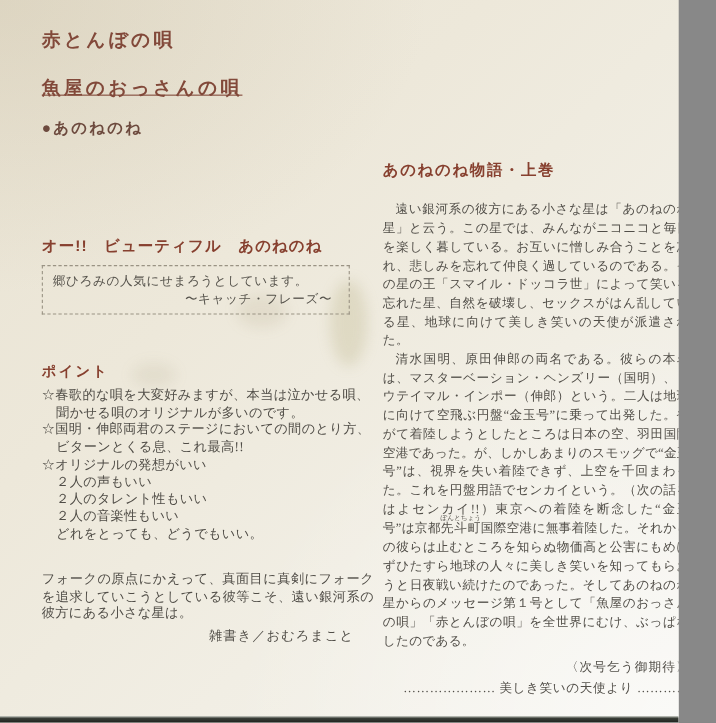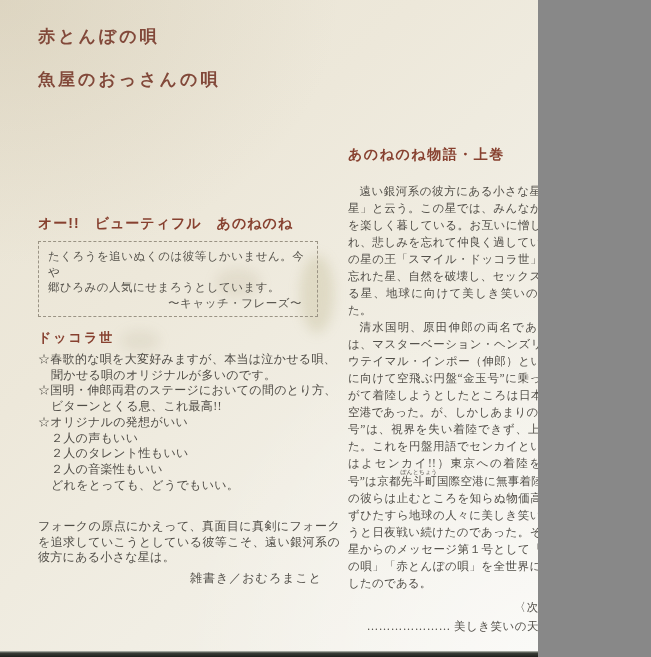--- a/index.html
+++ b/index.html
@@ -1,38 +1,38 @@
 <!DOCTYPE html>
 <html><head>
 <meta charset="utf-8">
 <style>
   html,body{margin:0;padding:0;background:#888;}
   .paper{
     position:relative;
-    width:538px;height:657px;
+    width:617px;height:657px;
     overflow:hidden;
     background:
       radial-gradient(140% 90% at 0% 0%, rgba(196,184,156,0.32) 0%, rgba(196,184,156,0) 45%),
       radial-gradient(120% 100% at 100% 100%, rgba(255,255,255,0.55) 0%, rgba(255,255,255,0) 55%),
       linear-gradient(135deg,#e9e3d3 0%,#ede8da 35%,#f1eee4 65%,#f5f4ef 100%);
     font-family:"Liberation Serif","DejaVu Serif",serif;
     color:#504d47;
   }
   .stain{position:absolute;border-radius:50%;filter:blur(6px);pointer-events:none;}
   .stain1{left:300px;top:255px;width:34px;height:78px;background:rgba(158,148,92,0.20);}
   .stain2{left:215px;top:268px;width:46px;height:30px;background:rgba(150,130,90,0.12);}
   .stain3{left:120px;top:330px;width:40px;height:22px;background:rgba(140,125,85,0.10);}
   .scan-edge{position:absolute;left:0;bottom:0;width:100%;height:6px;
     background:linear-gradient(180deg,#c3c7bf 0,#3a3e38 2px,#1d201c 100%);}
 
   
   .titles{position:absolute;left:38px;top:26px;}
   .song-title{font-family:"Liberation Sans","DejaVu Sans",sans-serif;
     font-weight:bold;font-size:17px;line-height:22px;letter-spacing:3px;color:#82493a;}
-  .song-title.second{margin-top:21px;}
+  .song-title.second{margin-top:21px;text-decoration:underline;}
   .artist-line{margin-top:17px;font-family:"Liberation Sans","DejaVu Sans",sans-serif;
     font-weight:bold;font-size:14px;letter-spacing:2px;color:#6d4a3e;}
 
   .catch{position:absolute;left:38px;top:214px;width:280px;}
   .catch-heading{font-family:"Liberation Sans","DejaVu Sans",sans-serif;
     font-weight:bold;font-size:14px;line-height:18px;letter-spacing:1px;color:#87402f;}
   .catch-box{margin-top:9px;border:1px dashed #9a9384;padding:7px 9px 5px 9px;
     font-size:11.5px;line-height:15.5px;letter-spacing:0.5px;color:#56534c;}
   .catch-attribution{text-align:right;padding-right:6px;}
 
@@ -63,33 +63,33 @@
 
 <div class="paper">
 
   <div class="stain stain1"></div>
   <div class="stain stain2"></div>
   <div class="stain stain3"></div>
 
   <div class="titles">
     <div class="song-title">赤とんぼの唄</div>
     <div class="song-title second">魚屋のおっさんの唄</div>
+    <div class="artist-line">●あのねのね</div>
   </div>
 
   <div class="catch">
     <div class="catch-heading">オー!!　ビューティフル　あのねのね</div>
     <div class="catch-box">
-      <div>たくろうを追いぬくのは彼等しかいません。今や</div>
       <div>郷ひろみの人気にせまろうとしています。</div>
       <div class="catch-attribution">〜キャッチ・フレーズ〜</div>
     </div>
   </div>
 
   <div class="points">
-    <div class="points-heading">ドッコラ世</div>
+    <div class="points-heading">ポイント</div>
     <div class="points-list">
       <div class="point-line">☆春歌的な唄を大変好みますが、本当は泣かせる唄、</div>
       <div class="point-line indent">聞かせる唄のオリジナルが多いのです。</div>
       <div class="point-line">☆国明・伸郎両君のステージにおいての間のとり方、</div>
       <div class="point-line indent">ビターンとくる息、これ最高!!</div>
       <div class="point-line">☆オリジナルの発想がいい</div>
       <div class="point-line indent">２人の声もいい</div>
       <div class="point-line indent">２人のタレント性もいい</div>
       <div class="point-line indent">２人の音楽性もいい</div>
       <div class="point-line indent">どれをとっても、どうでもいい。</div>

